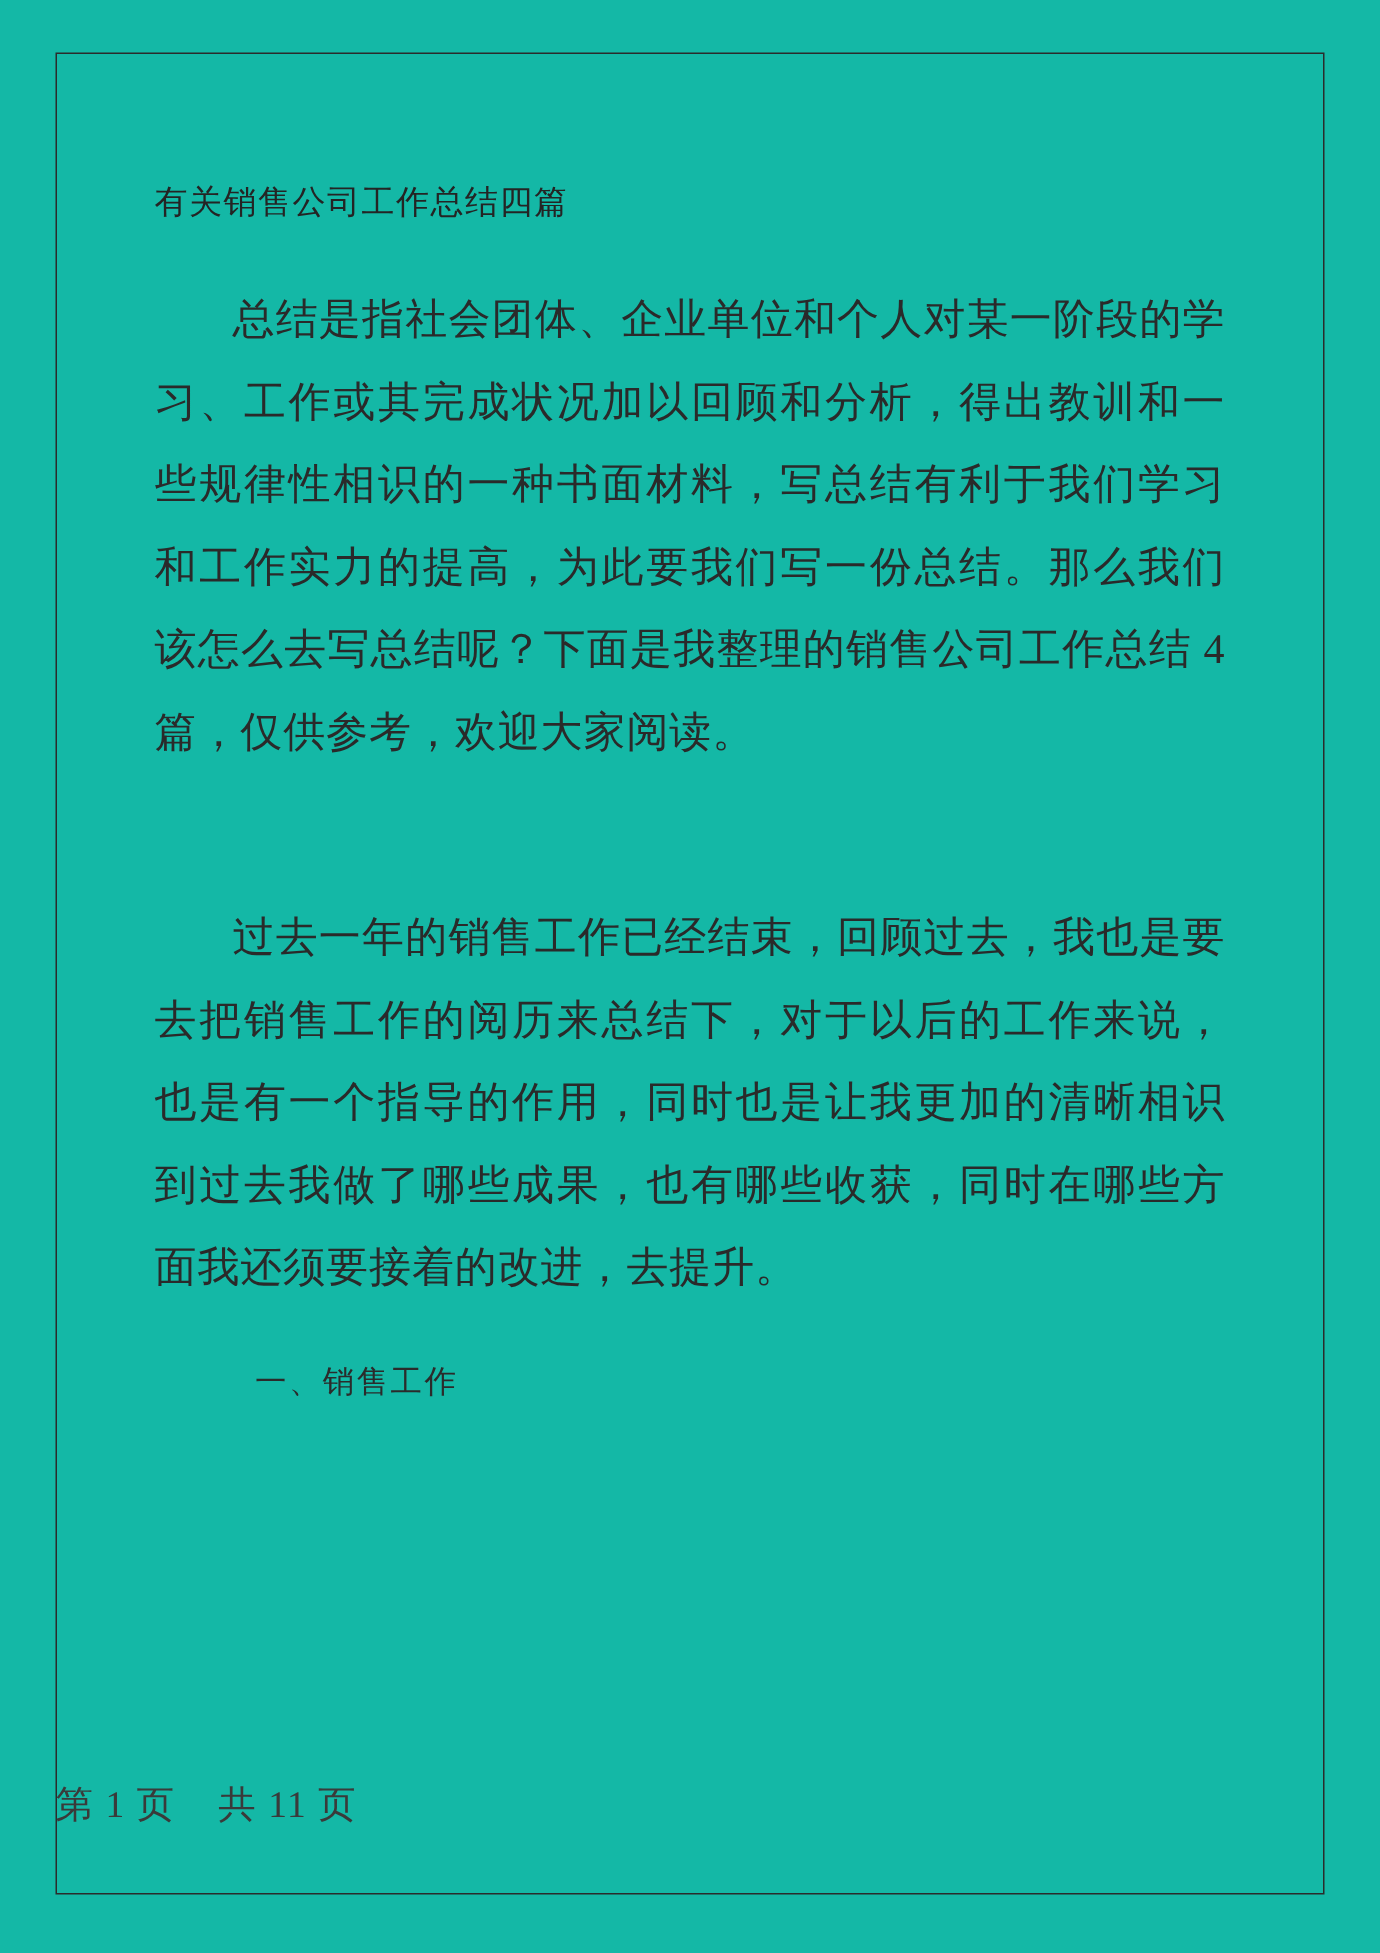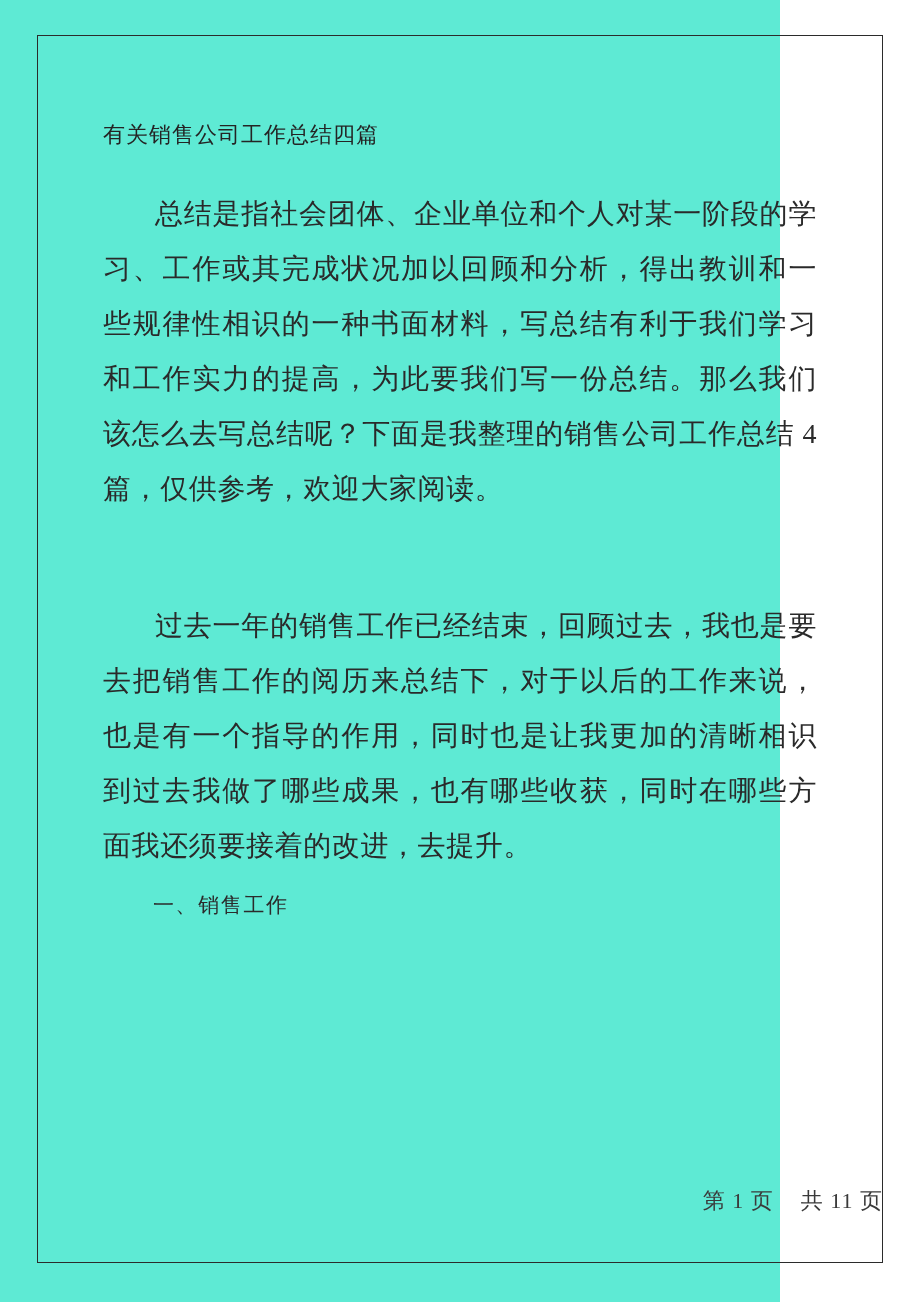--- a/index.html
+++ b/index.html
@@ -12,23 +12,23 @@
     height: 1302px;
     position: relative;
     overflow: hidden;
     font-family: "Liberation Serif", "DejaVu Serif", serif;
   }
 
   
   #page-sheet {
     position: absolute;
     left: 0; top: 0;
-    width: 780px;
+    width: 920px;
     height: 1302px;
-    background: #5eead4;
+    background: #14b8a6;
   }
   #page-border {
     position: absolute;
     left: 37px;
     top: 35px;
     width: 846px;
     height: 1228px;
     border: 1.4px solid #2b2b2b;
     box-sizing: border-box;
     pointer-events: none;
@@ -80,41 +80,41 @@
     white-space: nowrap;
   }
 
   
   .sub-heading {
     font-family: "Liberation Sans", "DejaVu Sans", sans-serif;
     font-size: 21px;
     line-height: 40px;
     color: #2b2b2b;
     letter-spacing: 1.6px;
-    margin: 0;
+    margin: 17px;
     padding-left: 50px;
     font-weight: normal;
     white-space: nowrap;
   }
 
   
   .gap-title   { height: 34px; }
   .gap-block   { height: 62px; }
   .gap-small   { height: 20px; }
   .gap-tiny    { height: 12px; }
 
   
   #page-footer {
     position: absolute;
     left: 37px;
     top: 1186px;
     width: 846px;
-    text-align: right;
+    text-align: left;
     font-family: "Liberation Serif", "DejaVu Serif", serif;
-    font-size: 22px;
+    font-size: 25px;
     color: #3a3a3a;
     letter-spacing: 1px;
     white-space: nowrap;
   }
   #page-footer .pf-seg { display: inline; }
   #page-footer .pf-sep { display: inline-block; width: 14px; }
 </style>
 </head>
 <body>
 

